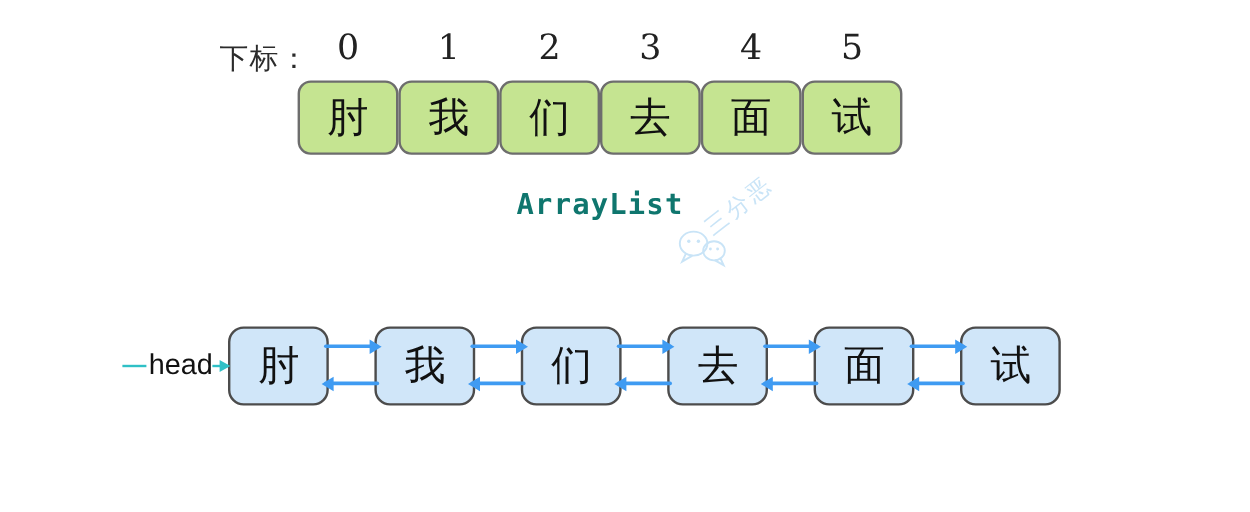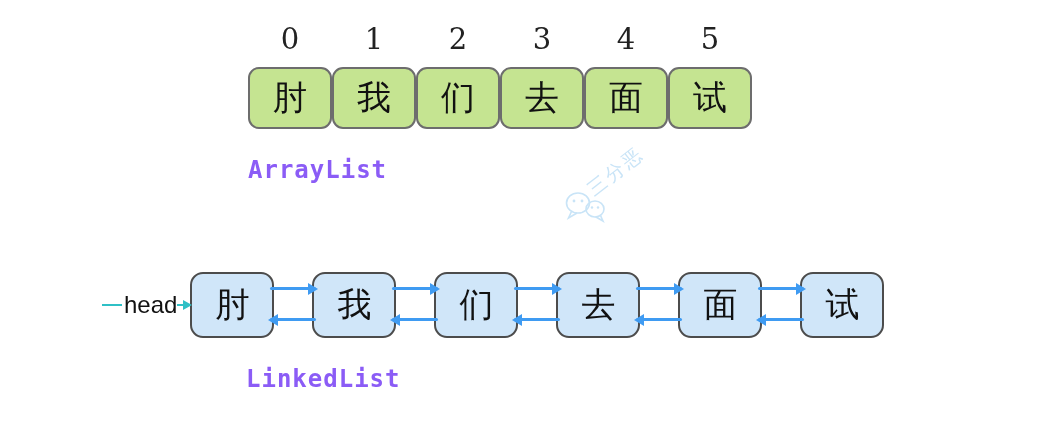--- a/index.html
+++ b/index.html
@@ -31,23 +31,23 @@
   .acell {
     width:80px; height:58px;
     background:var(--array-box-fill);
     border:2px solid var(--array-box-border);
     border-radius:11px;
     display:flex; align-items:center; justify-content:center;
     font-family:"DejaVu Serif", serif;
     font-size:34px; color:#111;
   }
   .section-title {
-    position:absolute; text-align:left;
+    position:absolute; text-align:center;
     font-family:"DejaVu Sans Mono", monospace;
-    font-weight:bold; font-size:24px; color:#8b5cf6;
+    font-weight:bold; font-size:24px; color:#0f766e;
     letter-spacing:1px;
   }
   .title-array  { left:248px; width:504px; top:156px; }
   .title-linked { left:246px; width:500px; top:365px; }
 
   
   .watermark {
     position:absolute; left:558px; top:160px;
     width:150px; height:70px; pointer-events:none;
   }
@@ -121,20 +121,21 @@
     border-right:9px solid var(--pointer-accent);
   }
   .ep-head .tick { margin-right:2px; }
   .ep-tail .tick { margin-left:2px; }
 </style>
 </head>
 <body>
 
 <div class="canvas">
 
+  <div class="index-label">下标：</div>
 
   <div class="index-row">
     <span class="idx">0</span>
     <span class="idx">1</span>
     <span class="idx">2</span>
     <span class="idx">3</span>
     <span class="idx">4</span>
     <span class="idx">5</span>
   </div>
 
@@ -210,15 +211,14 @@
     <div class="gap">
       <span class="arrow right"></span>
       <span class="arrow left"></span>
     </div>
 
     <div class="lcell">试</div>
 
 
   </div>
 
-  <div class="section-title title-linked">LinkedList</div>
 
 </div>
 
 </body></html>

